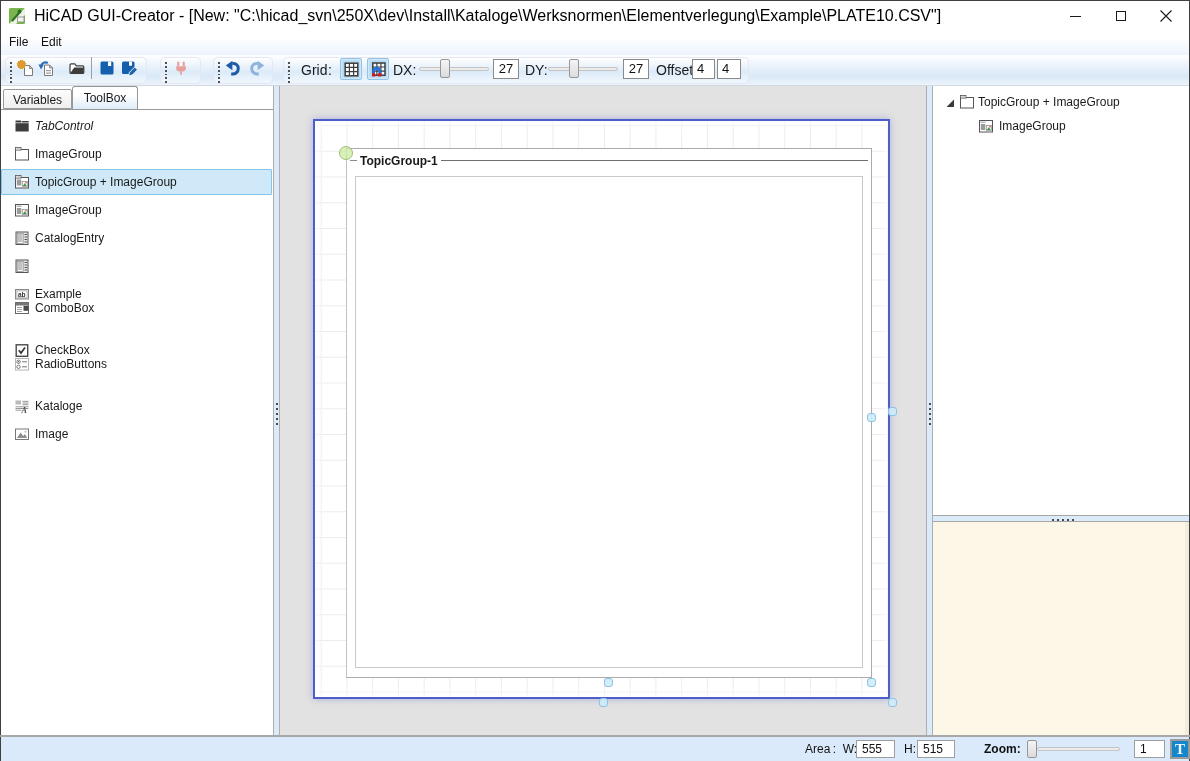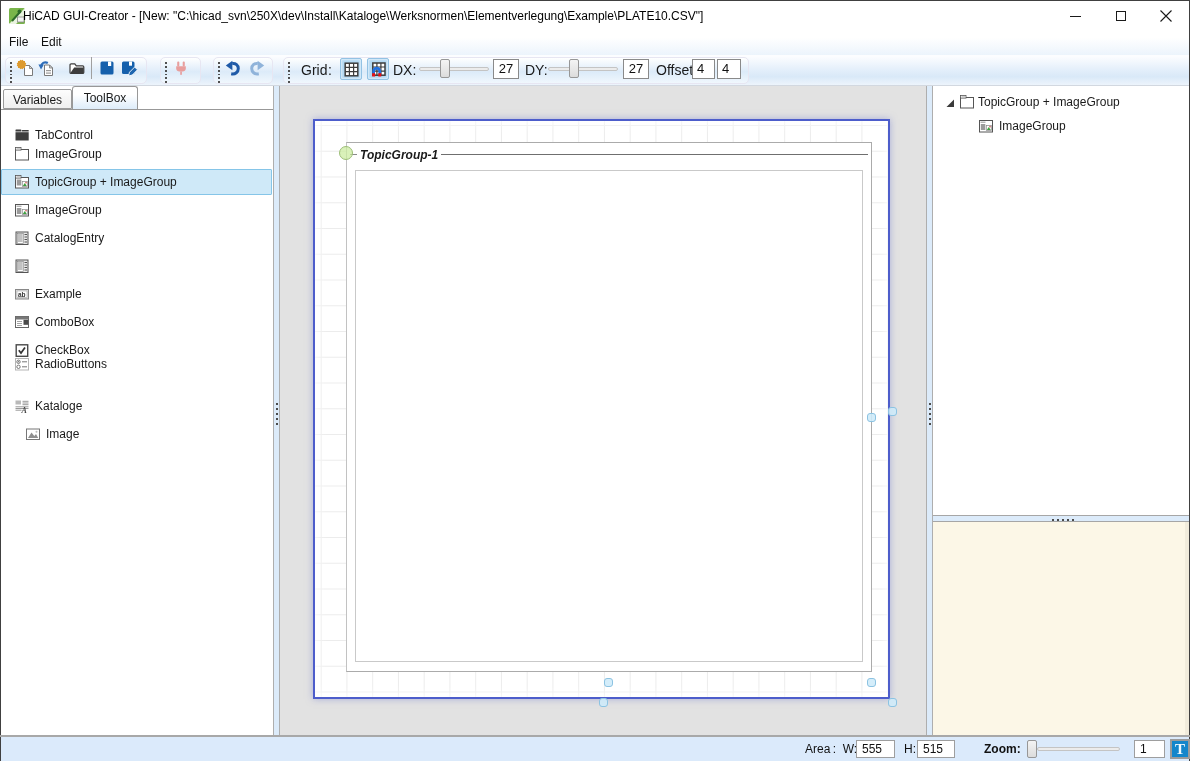--- a/index.html
+++ b/index.html
@@ -2,21 +2,21 @@
 <html><head>
 <meta charset="utf-8">
 <style>
 * { margin:0; padding:0; box-sizing:border-box; }
 html,body { width:1190px; height:761px; overflow:hidden; }
 body { font-family:"Liberation Sans", sans-serif; position:relative; background:#fff; }
 .abs { position:absolute; }
 #frame { position:absolute; inset:0; border:1px solid #404040; border-bottom:none; }
 
 #titlebar { left:1px; top:1px; width:1188px; height:29px; background:#fff; }
-#title-text { left:22px; top:0; height:29px; line-height:30px; font-size:12px; color:#000; white-space:nowrap; }
+#title-text { left:33px; top:0; height:29px; line-height:30px; font-size:16px; color:#000; white-space:nowrap; }
 #btn-min { left:1069px; top:15px; width:11px; height:1px; background:#1a1a1a; }
 #btn-max { left:1115px; top:10px; width:10px; height:10px; border:1px solid #1a1a1a; }
 
 #menubar { left:1px; top:30px; width:1188px; height:25px; background:linear-gradient(#ffffff 30%, #ecf4fc); font-size:12px; color:#111; }
 #menubar span { position:absolute; top:5px; }
 
 #toolbar { left:1px; top:55px; width:1188px; height:31px; background:linear-gradient(180deg,#fcfdff 5%, #e6f0fb 45%, #d9e9f8 72%, #edf4fc); border-bottom:1px solid #d2d8e0; }
 .tgroup { position:absolute; top:1.5px; height:27px; border:1px solid #e7e6f2; border-radius:5px; background:linear-gradient(180deg,#ffffff, #dcebf9 55%, #f0f7fd); }
 .thandle { position:absolute; left:4px; top:4px; width:2px; height:23px;
   background-image:repeating-linear-gradient(to bottom, #4f4f4f 0 1.9px, transparent 1.9px 3.85px); }
@@ -46,22 +46,22 @@
 .lrow .licon { position:absolute; left:13px; top:6px; width:16px; height:16px; }
 .lrow .ltext { position:absolute; left:34px; top:0; height:28px; line-height:28px; font-size:12px; color:#1a1a1a; white-space:nowrap; }
 #lsel { left:0px; top:83px; width:271px; height:26px; background:#cfe9f8; border:1px solid #85c5e8; border-radius:1px; }
 
 #surface { position:absolute; left:33px; top:33px; width:577px; height:580px; background:#fff; border:2px solid #4d5dcb;
   box-shadow:0 0 7px rgba(120,130,205,.55); }
 #gridbg { position:absolute; inset:0; 
   background-image:linear-gradient(to right,#ececec 1px,transparent 1px),linear-gradient(to bottom,#ececec 1px,transparent 1px);
   background-size:25.75px 25.75px; background-position:5.7px 4px;
   box-shadow:inset 0 0 12px 2px rgba(255,255,255,.9); }
-#groupbox { position:absolute; left:31px; top:21px; width:526px; height:530px; background:#fff;
-  border:1px solid #ababab; border-left:1px solid #c2c2c2;font-style:italic; }
+#groupbox { position:absolute; left:31px; top:27px; width:526px; height:530px; background:#fff;
+  border:1px solid #ababab; border-left:1px solid #c2c2c2; }
 #ghead-dash { position:absolute; left:3px; top:11px; width:7px; height:1px; background:#8a8a8a; }
 #ghead-text { position:absolute; left:13px; top:5px; font-size:12px; font-weight:bold; color:#1a1a1a; }
 #ghead-line { position:absolute; left:94px; right:3px; top:11px; height:1px; background:#6f6f6f; }
 #innerrect { position:absolute; left:8px; top:27px; width:508px; height:492px; border:1px solid #c9c9c9; background:#fff; }
 #greenhandle { position:absolute; left:24px; top:25px; width:14px; height:14px; border-radius:50%;
   background:rgba(203,235,158,.72); border:1px solid #9dbe78; }
 .selh { position:absolute; width:9px; height:9px; background:rgba(206,234,249,.88); border:1px solid #8cc3e2; border-radius:3px; }
 
 #tree { position:absolute; left:0; top:0; width:256px; height:429px; background:#fff; font-size:12px; color:#1a1a1a; }
 #hsplit { position:absolute; left:0; top:429px; width:256px; height:7px; background:#dcebfa; border-top:1px solid #a6a6a6; border-bottom:1px solid #a6a6a6; }
@@ -195,21 +195,21 @@
   <div class="tinput" style="left:691px; width:23px; padding-left:4px;">4</div>
   <div class="tinput" style="left:716px; width:24px; padding-left:4px;">4</div>
 </div>
 
 <div id="leftpanel" class="abs">
   <div id="tabline" class="abs"></div>
   <div id="tab-var" class="tab">Variables</div>
   <div id="tab-tool" class="tab">ToolBox</div>
   <div id="lsel" class="abs"></div>
   <div id="listhost">
-      <div class="lrow" style="top: 35px;">
+      <div class="lrow" style="top: 26px; font-style: italic;">
         <svg class="licon" viewBox="0 0 16 16">
           <path d="M1.5 5.2 h13.2 v8.3 h-13.2 z" fill="#3d3d3d"></path>
           <path d="M1.5 4.6 v-1.6 q0,-0.6 0.6,-0.6 h4.6 q0.6,0 0.6,0.6 l0,1.6 z" fill="#3d3d3d"></path>
           <path d="M7.8 4.6 v-1 q0,-0.6 0.6,-0.6 h5.7 q0.6,0 0.6,0.6 v1 z" fill="#3d3d3d"></path>
         </svg>
         <span class="ltext">TabControl</span>
       </div>
       <div class="lrow" style="top: 54px;">
         <svg class="licon" viewBox="0 0 16 16">
           <rect x="1.5" y="3.5" width="13" height="10.5" fill="#fff" stroke="#555"></rect>
@@ -259,21 +259,21 @@
         </svg>
       </div>
       <div class="lrow" style="top: 194px;">
         <svg class="licon" viewBox="0 0 16 16">
           <rect x="1.5" y="3.5" width="13" height="9.5" fill="#dcdcdc" stroke="#888"></rect>
           <rect x="3" y="5" width="10" height="6.5" fill="#fff" stroke="#aaa" stroke-width=".6"></rect>
           <text x="4" y="10.7" font-size="6.5" font-weight="bold" fill="#333" font-family="Liberation Sans">ab</text>
         </svg>
         <span class="ltext">Example</span>
       </div>
-      <div class="lrow" style="top: 222px; text-align: center;">
+      <div class="lrow" style="top: 208px; text-align: center;">
         <svg class="licon" viewBox="0 0 16 16">
           <rect x="1.5" y="2.5" width="13" height="11" fill="#fff" stroke="#666"></rect>
           <rect x="1.5" y="2.5" width="13" height="3" fill="#777"></rect>
           <rect x="9.5" y="5.8" width="4.8" height="5" fill="#4a4a4a"></rect>
           <path d="M3 7.5 h5 M3 9.5 h5 M3 11.5 h5" stroke="#999" stroke-width=".9"></path>
         </svg>
         <span class="ltext">ComboBox</span>
       </div>
       <div class="lrow" style="top: 250px;">
         <svg class="licon" viewBox="0 0 16 16">
@@ -293,21 +293,21 @@
         <span class="ltext">RadioButtons</span>
       </div>
       <div class="lrow" style="top: 306px;">
         <svg class="licon" viewBox="0 0 16 16">
           <rect x="1.5" y="2.5" width="5.5" height="4" fill="#b9b9b9"></rect>
           <path d="M8.5 3.3 h6 M8.5 5 h6 M8.5 6.7 h6 M1.5 8.8 h13 M1.5 10.5 h13 M1.5 12.2 h6" stroke="#999" stroke-width="1"></path>
           <text x="7.5" y="15.3" font-size="8" font-style="italic" font-weight="bold" fill="#444" font-family="Liberation Serif">A</text>
         </svg>
         <span class="ltext">Kataloge</span>
       </div>
-      <div class="lrow" style="top: 334px; margin-left: 11px;">
+      <div class="lrow" style="top: 334px;">
         <svg class="licon" viewBox="0 0 16 16">
           <rect x="1.5" y="3" width="13" height="10.5" fill="#fff" stroke="#777"></rect>
           <polygon points="3,12 6.5,6.5 9.3,10 11,8 13.2,12" fill="#8f8f8f"></polygon>
           <circle cx="11.5" cy="5.8" r="1" fill="#bbb"></circle>
         </svg>
         <span class="ltext">Image</span>
       </div>
     </div>
 </div>
 

